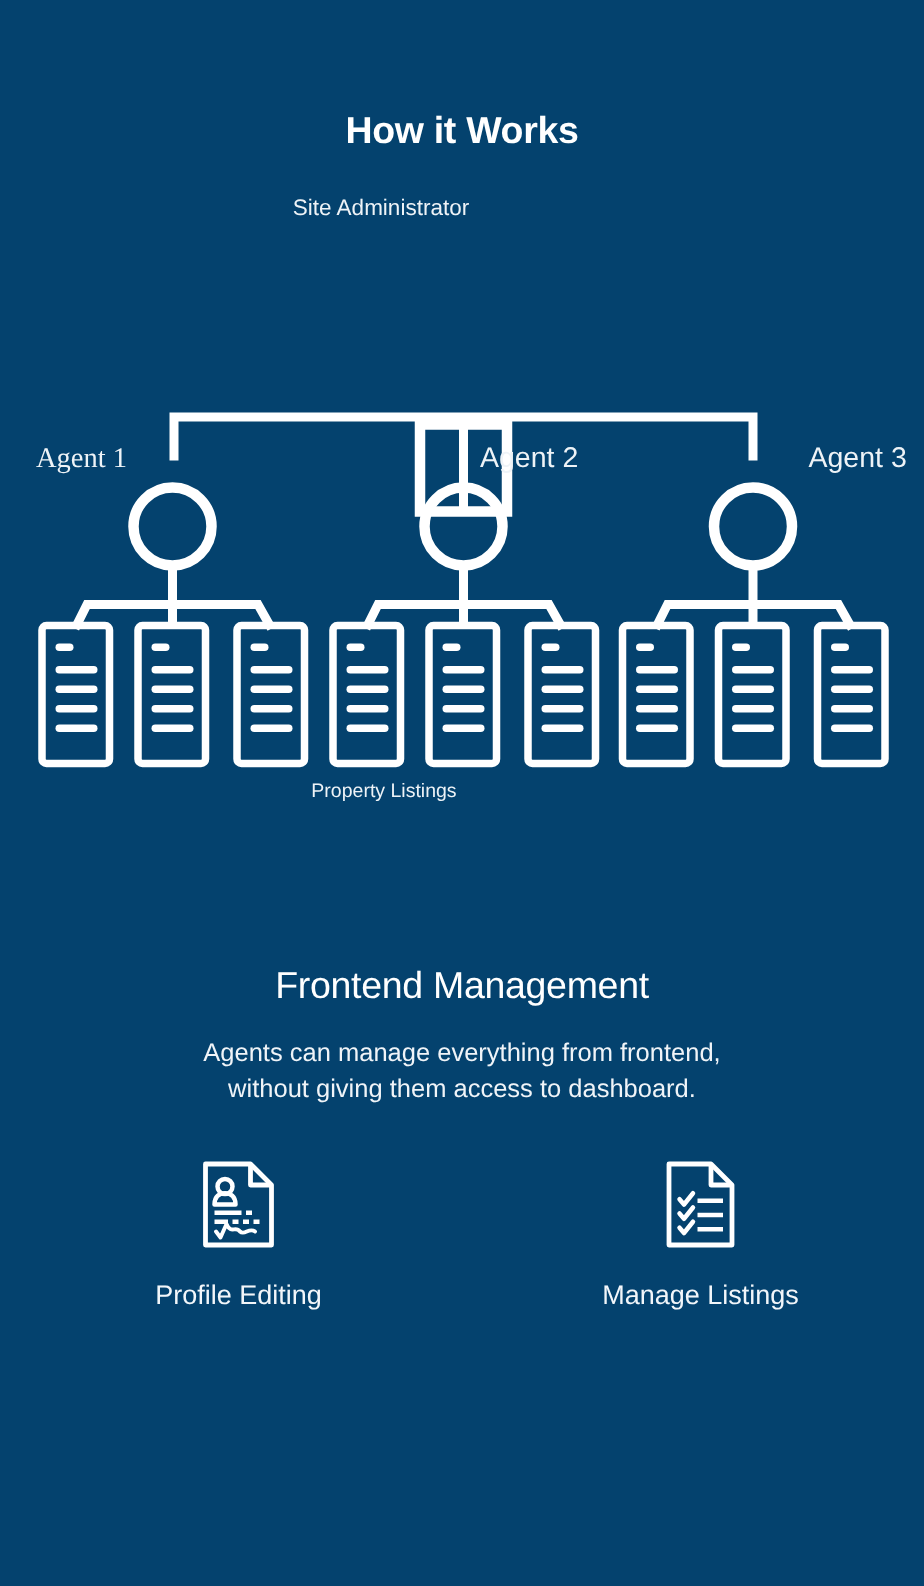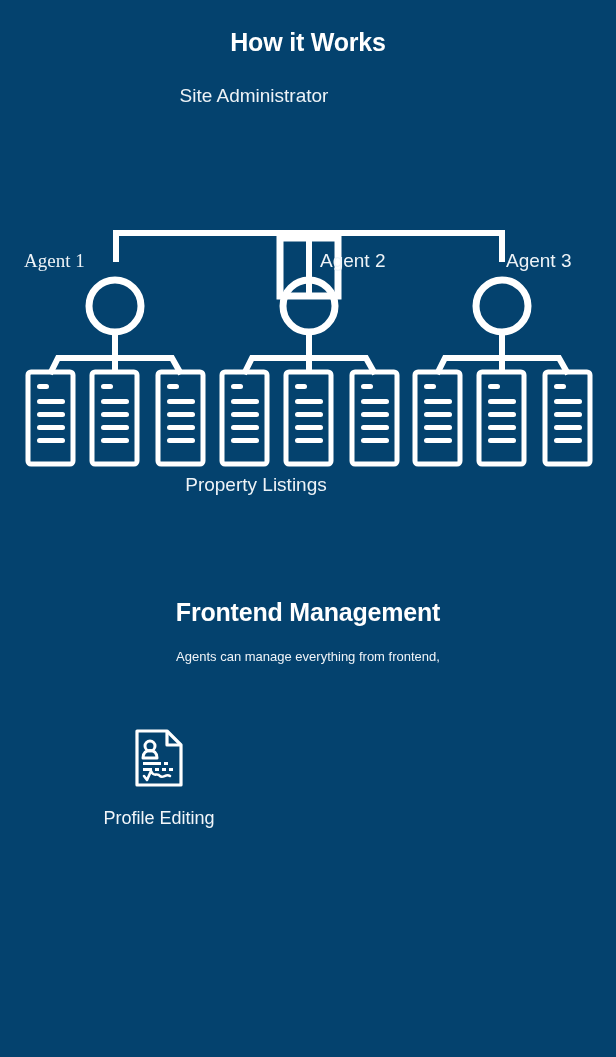--- a/index.html
+++ b/index.html
@@ -14,41 +14,42 @@
     overflow: hidden;
     font-family: "Liberation Sans", sans-serif;
     color: #ffffff;
     -webkit-font-smoothing: antialiased;
   }
 
   .page {
     position: absolute;
     inset: 0;
     background: #04426e;
+    margin-top: 45px;
   }
 
   
   .how-title {
     position: absolute;
     top: 28px;
     left: 0;
     width: 616px;
     text-align: center;
     font-size: 25px;
     font-weight: bold;
     letter-spacing: -0.2px;
     color: #ffffff;
   }
   .admin-label {
     position: absolute;
     top: 85px;
     left: 0;
     width: 508px;
     text-align: center;
-    font-size: 19px;
+    font-size: 15px;
     font-weight: normal;
     color: #eef3f7;
   }
 
   .diagram {
     position: absolute;
     top: 112px;
     left: 0;
     width: 616px;
     height: 360px;
@@ -56,51 +57,51 @@
   .diagram svg { display: block; }
 
   .agent-label {
     position: absolute;
     font-size: 19px;
     color: #eef3f7;
     white-space: nowrap;
   }
   .agent-1 { top: 250px; left: 24px; font-family: Liberation Serif, serif; }
   .agent-2 { top: 250px; left: 320px; }
-  .agent-3 { top: 250px; left: 506px; }
+  .agent-3 { top: 250px; left: 539px; }
 
   .listings-label {
     position: absolute;
     top: 474px;
     left: 0;
     width: 512px;
     text-align: center;
-    font-size: 19px;
+    font-size: 13px;
     color: #eef3f7;
   }
 
   
   .fm-title {
     position: absolute;
     top: 598px;
     left: 0;
     width: 616px;
     text-align: center;
     font-size: 25px;
-    font-weight: bold;
+    font-weight: normal;
     letter-spacing: -0.2px;
     color: #ffffff;
   }
   .fm-desc {
     position: absolute;
     top: 645px;
     left: 48px;
     width: 520px;
     text-align: center;
-    font-size: 13px;
+    font-size: 17px;
     line-height: 24px;
     color: #f0f4f8;
   }
 
   .features {
     position: absolute;
     top: 726px;
     left: 0;
     width: 616px;
     display: grid;
@@ -247,20 +248,21 @@
   <div class="agent-label agent-1">Agent 1</div>
   <div class="agent-label agent-2">Agent 2</div>
   <div class="agent-label agent-3">Agent 3</div>
 
   <div class="listings-label">Property Listings</div>
 
   <div class="fm-title">Frontend Management</div>
 
   <div class="fm-desc">
     <span>Agents can manage everything from frontend,</span><br>
+    <span>without giving them access to dashboard.</span>
   </div>
 
   <div class="features">
 
     <div class="feature col-left">
       <svg class="feature-icon" viewBox="0 0 64 64" xmlns="http://www.w3.org/2000/svg">
         <path d="M10,5 H40 L54,19 V59 H10 Z" fill="none" stroke="#ffffff" stroke-width="3.2" stroke-linejoin="round"></path>
         <path d="M40,5 V19 H54" fill="none" stroke="#ffffff" stroke-width="3.2" stroke-linejoin="round"></path>
         <circle cx="23" cy="20" r="5" fill="none" stroke="#ffffff" stroke-width="3"></circle>
         <path d="M16,32 C16,26.5 19.5,24.5 23,24.5 C26.5,24.5 30,26.5 30,32 Z" fill="none" stroke="#ffffff" stroke-width="3" stroke-linejoin="round"></path>
@@ -269,16 +271,29 @@
         <rect x="16" y="42" width="9" height="3" fill="#ffffff"></rect>
         <rect x="28" y="42" width="4" height="3" fill="#ffffff"></rect>
         <rect x="35" y="42" width="4" height="3" fill="#ffffff"></rect>
         <rect x="42" y="42" width="4" height="3" fill="#ffffff"></rect>
         <path d="M17,50 L20,54 L24,45 C27,52 30,46 33,50 C36,53 39,47 43,50" fill="none" stroke="#ffffff" stroke-width="2.6" stroke-linecap="round" stroke-linejoin="round"></path>
       </svg>
       <div class="feature-label">Profile Editing</div>
     </div>
 
 
+    <div class="feature col-left">
+      <svg class="feature-icon" viewBox="0 0 64 64" xmlns="http://www.w3.org/2000/svg">
+        <path d="M11,5 H39 L53,19 V59 H11 Z" fill="none" stroke="#ffffff" stroke-width="3.2" stroke-linejoin="round"></path>
+        <path d="M39,5 V19 H53" fill="none" stroke="#ffffff" stroke-width="3.2" stroke-linejoin="round"></path>
+        <path d="M18,28.5 L21,32 L27,24.5" fill="none" stroke="#ffffff" stroke-width="3" stroke-linecap="round" stroke-linejoin="round"></path>
+        <rect x="30" y="28" width="17" height="3" fill="#ffffff"></rect>
+        <path d="M18,38 L21,41.5 L27,34" fill="none" stroke="#ffffff" stroke-width="3" stroke-linecap="round" stroke-linejoin="round"></path>
+        <rect x="30" y="37.5" width="17" height="3" fill="#ffffff"></rect>
+        <path d="M18,47.5 L21,51 L27,43.5" fill="none" stroke="#ffffff" stroke-width="3" stroke-linecap="round" stroke-linejoin="round"></path>
+        <rect x="30" y="47" width="17" height="3" fill="#ffffff"></rect>
+      </svg>
+      <div class="feature-label">Manage Listings</div>
+    </div>
 
 
   </div>
 </div>
 
 </body></html>

